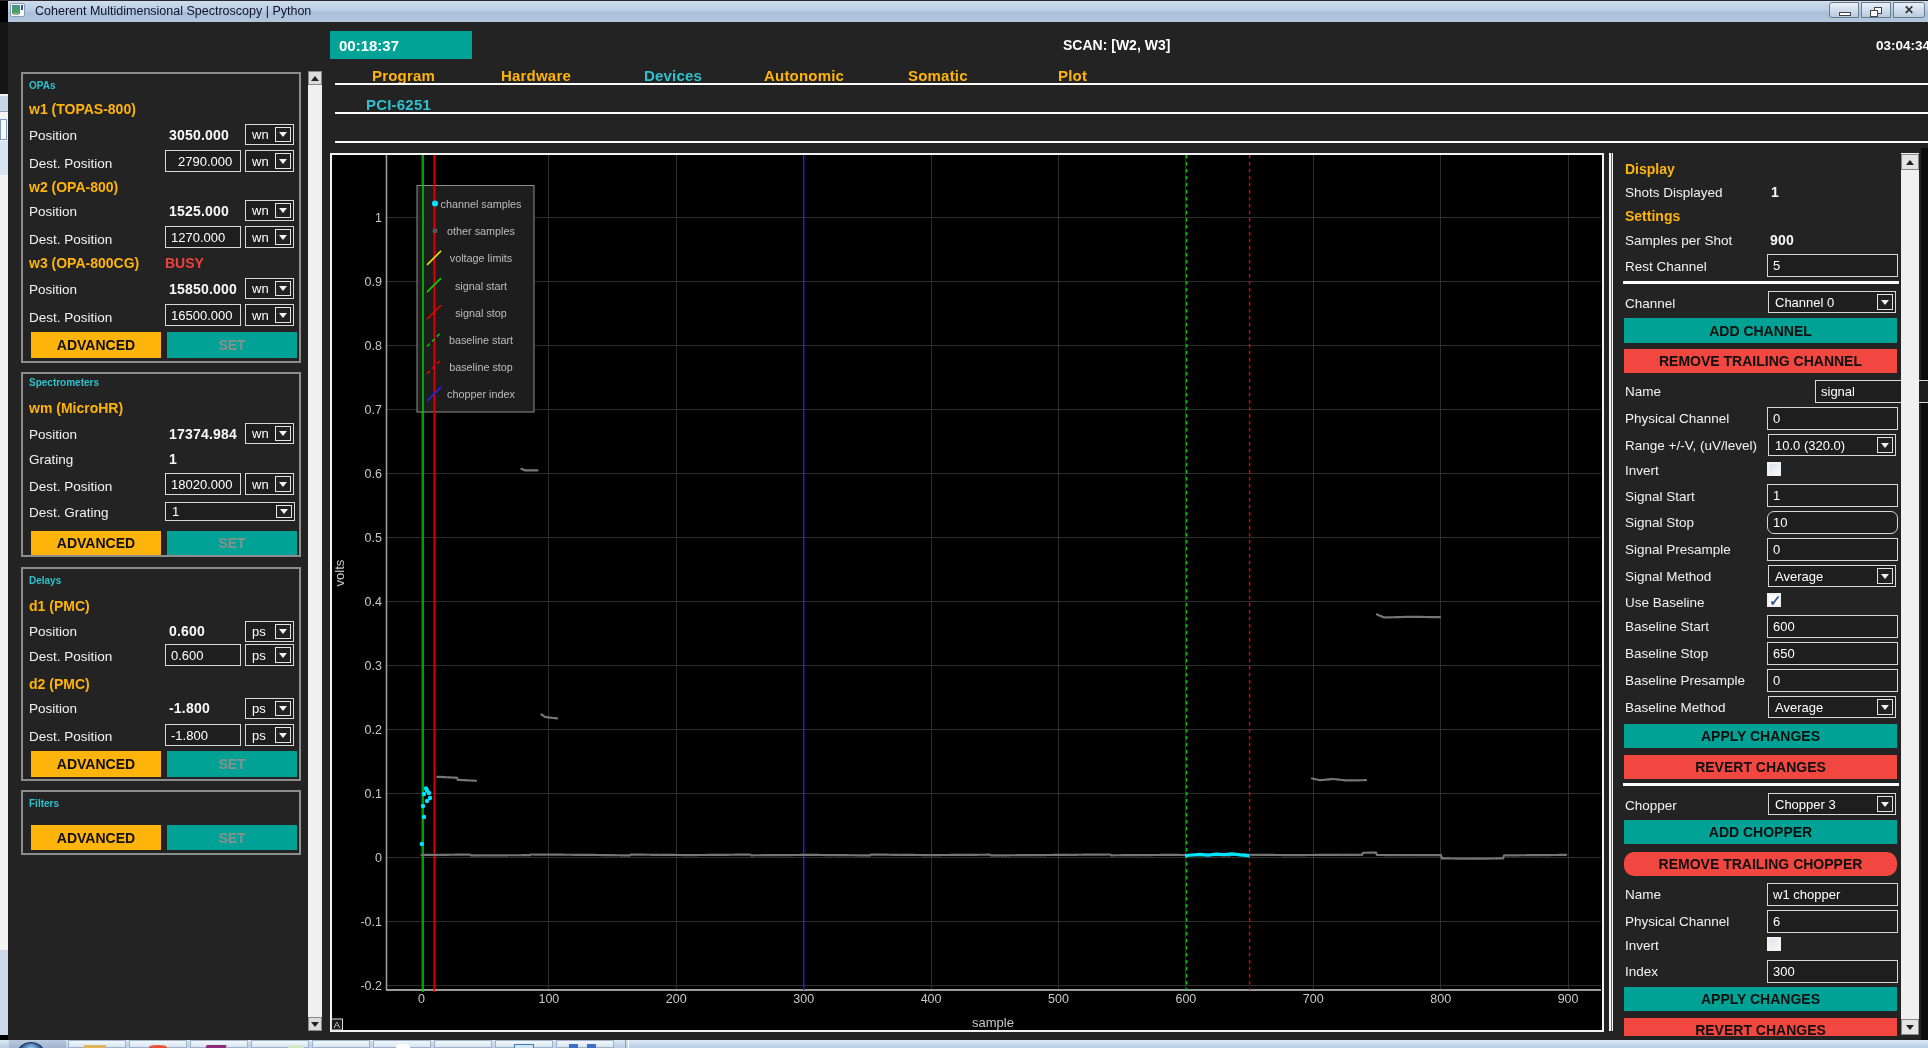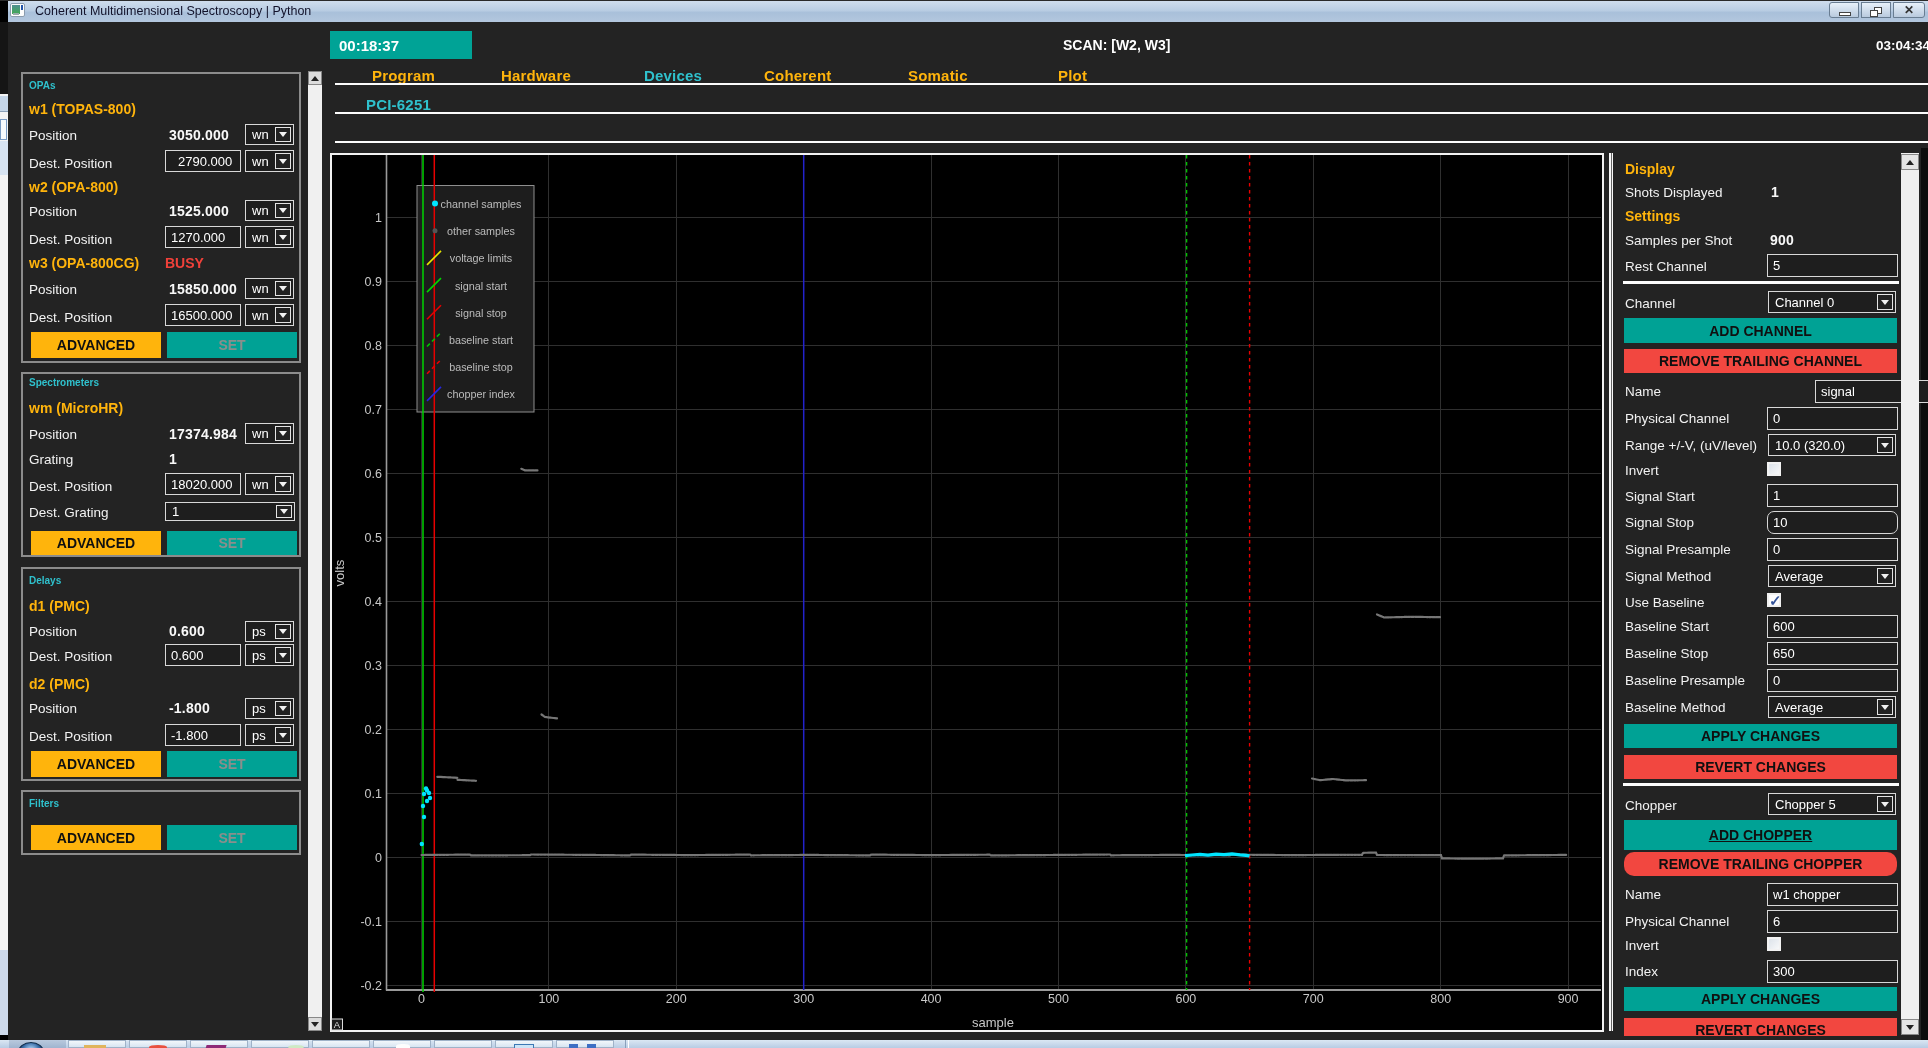--- a/index.html
+++ b/index.html
@@ -57,21 +57,21 @@
   <div class="abs" style="left:1921px;top:148px;width:7px;height:892px;background:#0c0c0c;"></div>
 
   <div class="abs" style="left:330px;top:31px;width:142px;height:28px;background:#00a396;color:#fff;font-weight:bold;font-size:15px;display:flex;align-items:center;padding-left:9px;">00:18:37</div>
   <div class="abs" style="left:1063px;top:37px;color:#fff;font-weight:bold;font-size:14px;">SCAN: [W2, W3]</div>
   <div class="abs" style="left:1876px;top:38px;color:#fff;font-weight:bold;font-size:13.5px;">03:04:34</div>
 
   <div class="abs" style="left:335px;top:67px;width:1340px;height:17px;">
     <span style="position:absolute;left:37px;" class="hdr-o tab">Program</span>
     <span style="position:absolute;left:166px;" class="hdr-o tab">Hardware</span>
     <span style="position:absolute;left:309px;" class="hdr-c tab">Devices</span>
-    <span style="position:absolute;left:429px;" class="hdr-o tab">Coherent</span>
+    <span style="position:absolute;left:429px;" class="hdr-o tab">Autonomic</span>
     <span style="position:absolute;left:573px;" class="hdr-o tab">Somatic</span>
     <span style="position:absolute;left:723px;" class="hdr-o tab">Plot</span>
   </div>
   <div class="sep" style="left:335px;top:83px;width:1593px;height:2px;"></div>
   <div class="abs hdr-c tab" style="left:366px;top:96px;">PCI-6251</div>
   <div class="sep" style="left:335px;top:112px;width:1593px;height:2px;"></div>
   <div class="sep" style="left:335px;top:141px;width:1593px;height:2px;"></div>
 
   <div class="abs" style="left:308px;top:71px;width:14px;height:960px;background:#f0f0f0;"></div>
   <div class="abs" style="left:308px;top:71px;width:14px;height:14px;background:#dcdcdc;border:1px solid #888;display:flex;align-items:center;justify-content:center;">
@@ -360,24 +360,24 @@
     <div class="abs lbl" style="left:12px;top:700px;">Baseline Method</div>
     <div class="dd abs" style="left:155px;top:696px;width:128px;height:22px;">
         <span class="tx">Average</span>
         <span class="ddbtn"></span>
       </div>
     <div class="btn teal abs" style="left:11px;top:724px;width:273px;height:24px;">APPLY CHANGES</div>
     <div class="btn red abs" style="left:11px;top:755px;width:273px;height:24px;">REVERT CHANGES</div>
     <div class="sep" style="left:10px;top:783px;width:276px;height:3px;"></div>
     <div class="abs lbl" style="left:12px;top:798px;">Chopper</div>
     <div class="dd abs" style="left:155px;top:793px;width:128px;height:22px;">
-        <span class="tx">Chopper 5</span>
-        <span class="ddbtn"></span>
-      </div>
-    <div class="btn teal abs" style="left:11px;top:820px;width:273px;height:30px;text-decoration:underline;">ADD CHOPPER</div>
+        <span class="tx">Chopper 3</span>
+        <span class="ddbtn"></span>
+      </div>
+    <div class="btn teal abs" style="left:11px;top:820px;width:273px;height:24px;">ADD CHOPPER</div>
     <div class="btn red abs" style="left:11px;top:852px;width:273px;height:24px;border-radius:10px;">REMOVE TRAILING CHOPPER</div>
     <div class="abs lbl" style="left:12px;top:887px;">Name</div>
     <div class="inp abs" style="left:154px;top:883px;width:131px;height:23px;">w1 chopper</div>
     <div class="abs lbl" style="left:12px;top:914px;">Physical Channel</div>
     <div class="inp abs" style="left:154px;top:910px;width:131px;height:23px;">6</div>
     <div class="abs lbl" style="left:12px;top:938px;">Invert</div>
     <div class="abs" style="left:154px;top:937px;width:14px;height:14px;background:linear-gradient(135deg,#dde3ea,#f7f8f9);border:2px solid #f2f2f2;"></div>
     <div class="abs lbl" style="left:12px;top:964px;">Index</div>
     <div class="inp abs" style="left:154px;top:960px;width:131px;height:23px;">300</div>
     <div class="btn teal abs" style="left:11px;top:987px;width:273px;height:24px;">APPLY CHANGES</div>

